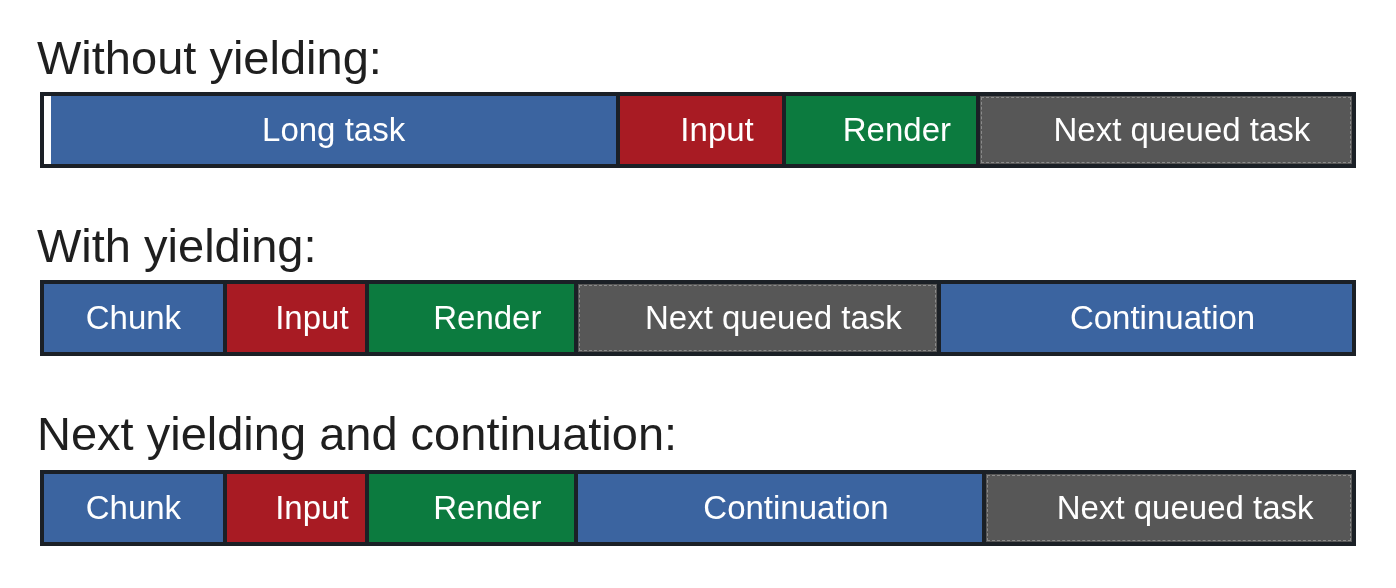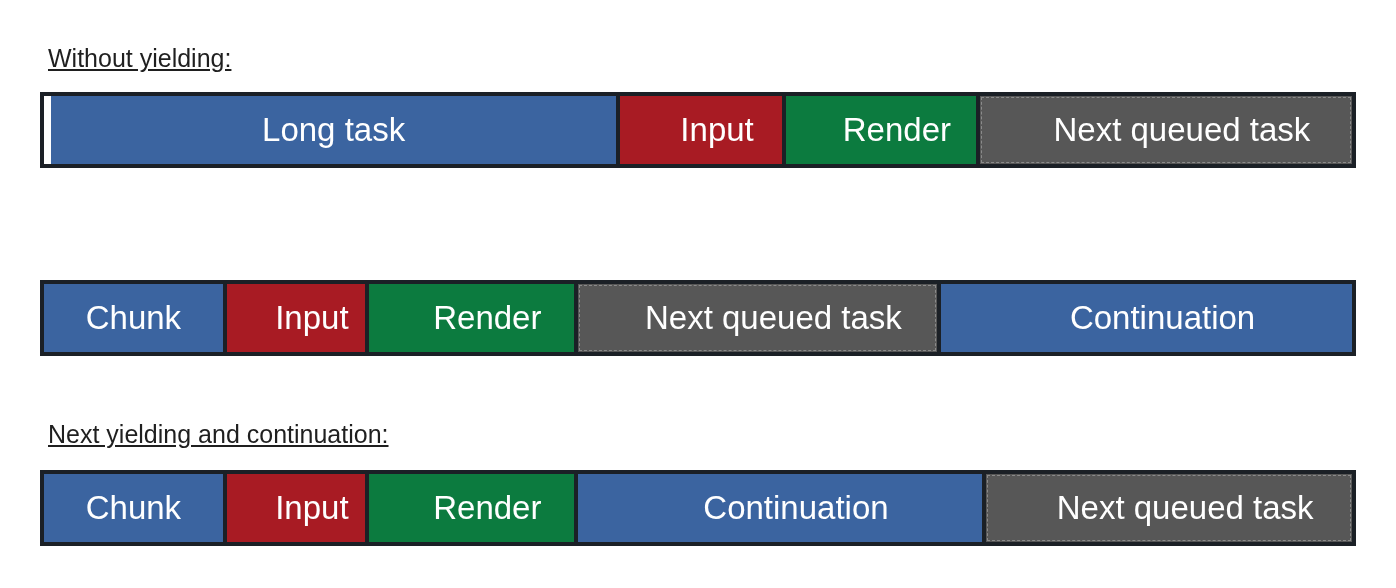--- a/index.html
+++ b/index.html
@@ -16,26 +16,25 @@
   .wrap{
     position:relative;
     width:1396px;
     height:588px;
     background:#ffffff;
     font-family:"Liberation Sans", sans-serif;
     overflow:hidden;
   }
   .row-label{
     position:absolute;
-    left:48px;
-    font-size:25px;
+    left:37px;
+    font-size:47px;
     line-height:40px;
     color:var(--c-label);
     white-space:nowrap;
-    text-decoration:underline;
   }
   .lbl-0{top:38px;}
   .lbl-1{top:226px;}
   .lbl-2{top:414px;}
   .bar{
     position:absolute;
     left:40px;
     width:1316px;
     height:76px;
     border:4px solid var(--c-border);
@@ -70,20 +69,21 @@
 
 <div class="wrap">
   <div class="row-label lbl-0">Without yielding:</div>
   <div class="bar bar-0">
       <div class="seg blue" style="flex-grow: 623; background: rgb(59, 100, 160); margin-left: 7px;">Long task</div>
       <div class="seg red" style="flex-grow: 143; background: rgb(168, 27, 35);">Input</div>
       <div class="seg green" style="flex-grow: 174; background: rgb(12, 123, 63);">Render</div>
       <div class="seg gray" style="flex-grow: 375; background: rgb(87, 87, 87);">Next queued task</div>
     </div>
 
+  <div class="row-label lbl-1">With yielding:</div>
   <div class="bar bar-1">
       <div class="seg blue" style="flex-grow: 202; background: rgb(59, 100, 160);">Chunk</div>
       <div class="seg red" style="flex-grow: 120; background: rgb(168, 27, 35);">Input</div>
       <div class="seg green" style="flex-grow: 195; background: rgb(12, 123, 63);">Render</div>
       <div class="seg gray" style="flex-grow: 370; background: rgb(87, 87, 87);">Next queued task</div>
       <div class="seg blue" style="flex-grow: 428; background: rgb(59, 100, 160);">Continuation</div>
     </div>
 
   <div class="row-label lbl-2">Next yielding and continuation:</div>
   <div class="bar bar-2">

